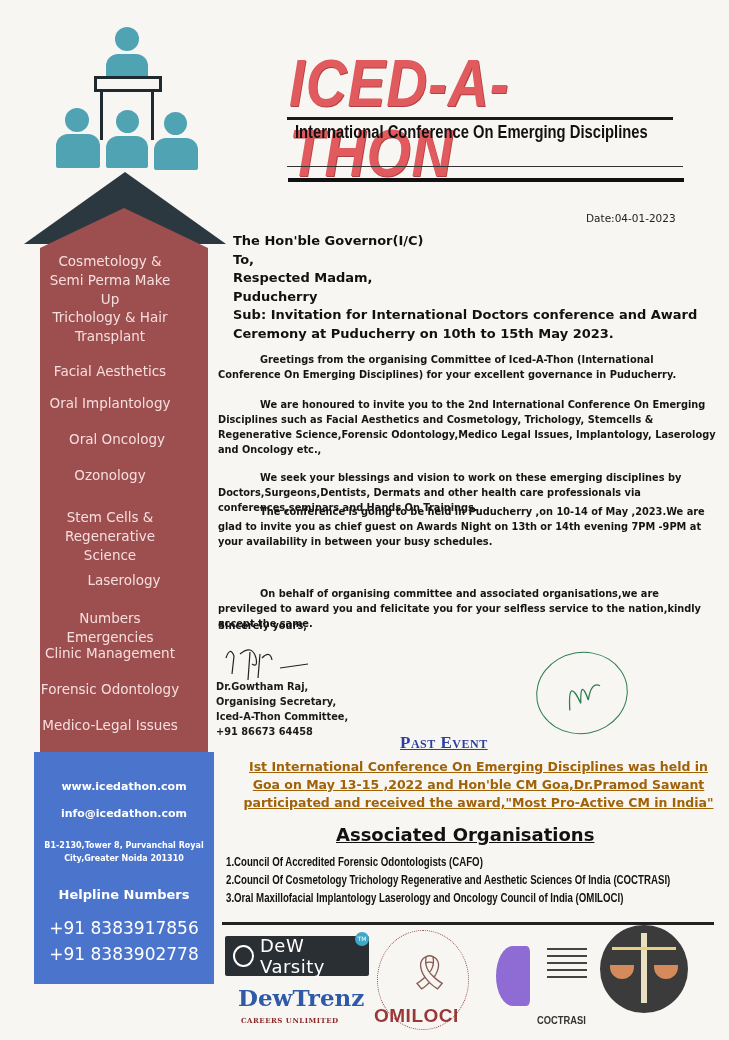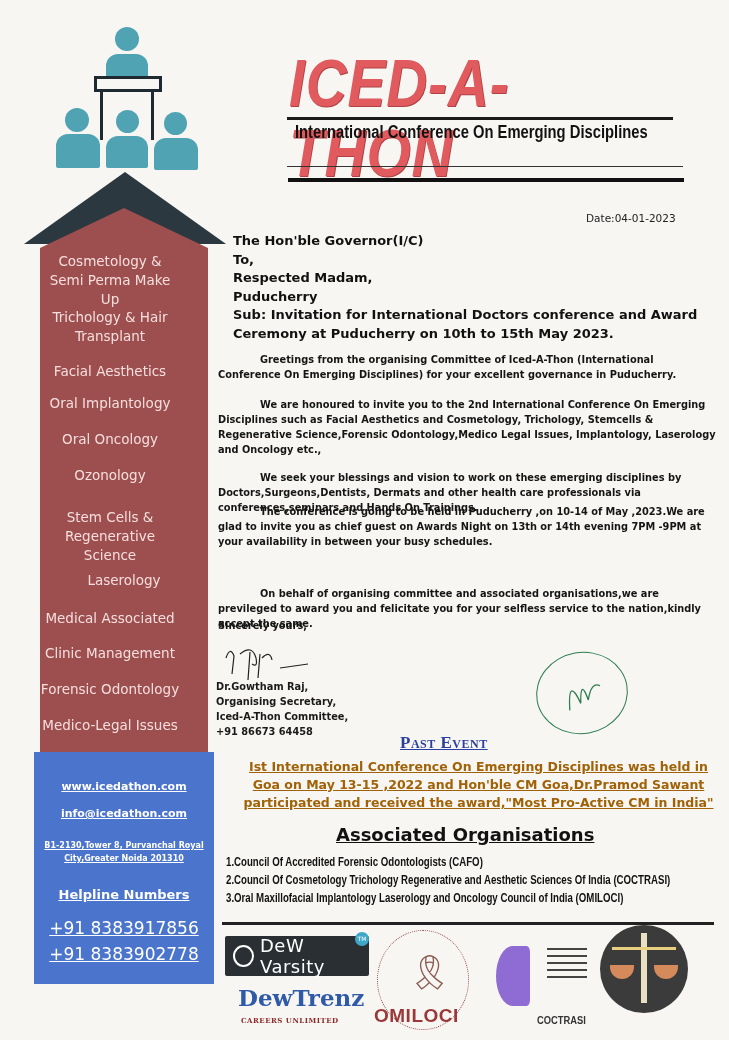--- a/index.html
+++ b/index.html
@@ -18,21 +18,21 @@
   .subtitle { left:295px; top:122px; font-family:"Liberation Sans", sans-serif; font-weight:bold; font-size:18px; transform:scaleX(0.82); transform-origin:left top; white-space:nowrap; color:#111; }
   .rule-thin { left:287px; top:166px; width:396px; height:1px; background:#333; }
   .rule-thick { left:288px; top:178px; width:396px; height:4px; background:#111; }
 
   
   .roof { left:24px; top:172px; width:0; height:0; border-left:101px solid transparent; border-right:101px solid transparent; border-bottom:72px solid #2c3840; }
   .sidebar-red { left:40px; top:208px; width:168px; height:544px; background:#9d4f4f; clip-path:polygon(50% 0, 100% 40px, 100% 100%, 0 100%, 0 40px); }
   .side-item { position:absolute; left:40px; width:140px; text-align:center; color:#f6dede; font-family:"DejaVu Sans", sans-serif; font-size:13.5px; line-height:19px; }
 
   .sidebar-blue { left:34px; top:752px; width:180px; height:232px; background:#4b74cc; }
-  .blue-text { position:absolute; left:34px; width:180px; text-align:center; color:#fff; font-weight:bold;text-decoration:underline; }
+  .blue-text { position:absolute; left:34px; width:180px; text-align:center; color:#fff; font-weight:bold; }
 
   
   .date { left:586px; top:212px; font-size:10.5px; color:#222; }
   .addr { left:233px; top:232px; font-weight:bold; font-size:13px; line-height:18.6px; color:#111; }
   .para { position:absolute; left:218px; width:500px; font-weight:bold; font-size:9.8px; line-height:15px; color:#151515; }
   .para .indent { display:inline-block; width:42px; }
 
   .sig-block { left:216px; top:679px; font-weight:bold; font-size:9.8px; line-height:15px; }
   .signature { left:222px; top:644px; }
   .stamp { left:536px; top:652px; width:92px; height:82px; border:1.5px solid #2e7d4f; border-radius:50%; transform:rotate(-10deg); }
@@ -88,25 +88,25 @@
 <div class="abs rule-thin"></div>
 <div class="abs rule-thick"></div>
 
 <div class="abs roof"></div>
 <div class="abs sidebar-red"></div>
 
 <div class="side-item" style="top:252px;">Cosmetology &amp; Semi Perma Make Up</div>
 <div class="side-item" style="top:308px;">Trichology &amp; Hair Transplant</div>
 <div class="side-item" style="top:362px;">Facial Aesthetics</div>
 <div class="side-item" style="top:394px;">Oral Implantology</div>
-<div class="side-item" style="top:430px;">Oral Oncology</div>
+<div class="side-item" style="top:430px;margin-left:7px;">Oral Oncology</div>
 <div class="side-item" style="top:466px;">Ozonology</div>
 <div class="side-item" style="top:508px;">Stem Cells &amp; Regenerative Science</div>
 <div class="side-item" style="top:571px;padding-left:28px;">Laserology</div>
-<div class="side-item" style="top:609px;">Medical Associated</div>
+<div class="side-item" style="top:609px;">Numbers Emergencies</div>
 <div class="side-item" style="top:644px;">Clinic Management</div>
 <div class="side-item" style="top:680px;">Forensic Odontology</div>
 <div class="side-item" style="top:716px;">Medico-Legal Issues</div>
 
 <div class="abs sidebar-blue"></div>
 <div class="blue-text" style="top:780px;font-size:11px;">www.icedathon.com</div>
 <div class="blue-text" style="top:807px;font-size:11px;">info@icedathon.com</div>
 <div class="blue-text" style="top:839px;font-size:8px;line-height:13px;">
   <div>B1-2130,Tower 8, Purvanchal Royal</div>
   <div>City,Greater Noida 201310</div>

